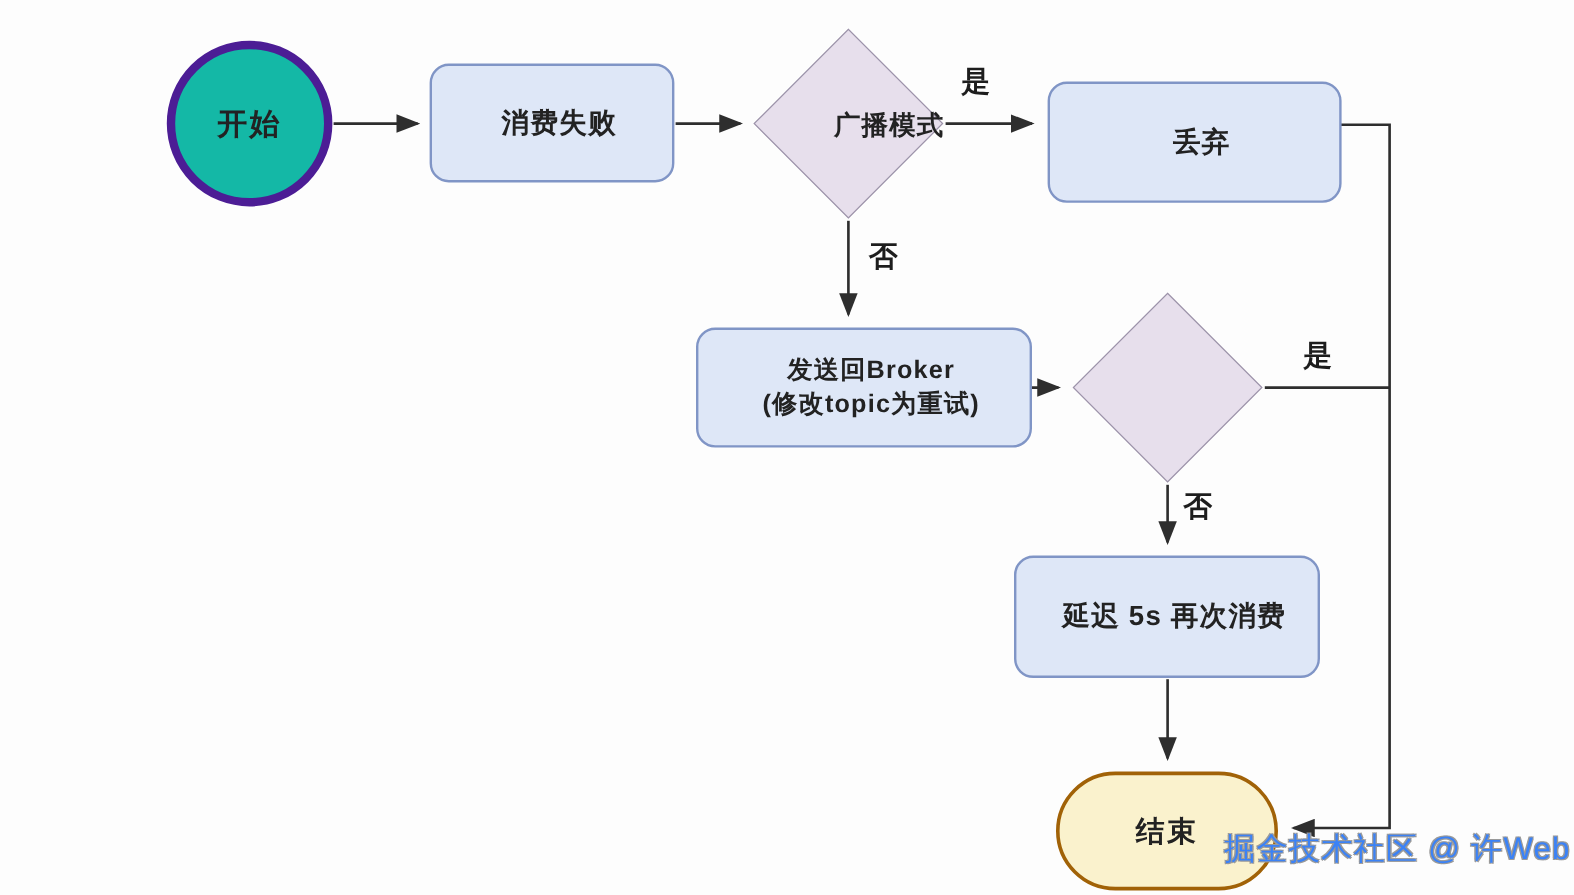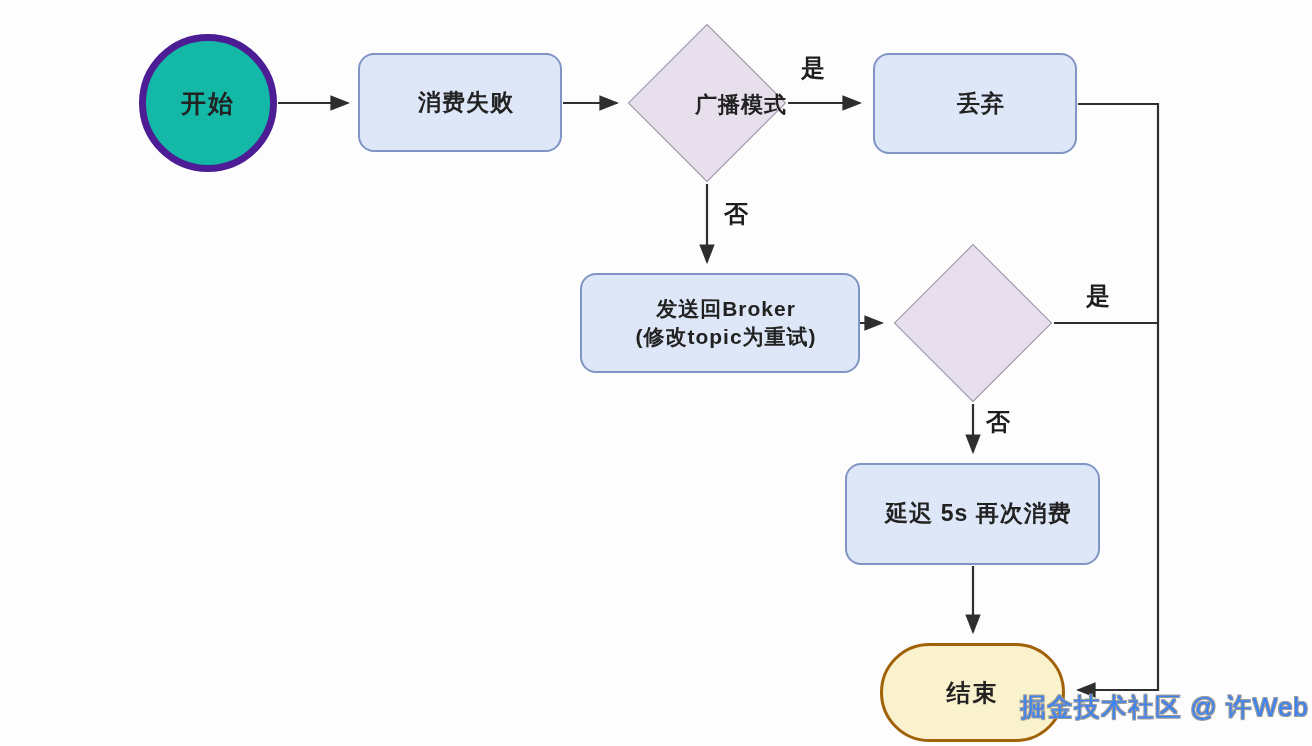--- a/index.html
+++ b/index.html
@@ -11,21 +11,21 @@
     box-sizing:border-box;text-align:center;font-weight:700;}
   .start{
     left:139px;top:34px;width:138px;height:138px;border-radius:50%;
     background:#14b8a6;border:7px solid #4c1d95;font-size:25px;letter-spacing:2px;
   }
   .process{
     background:#DEE7F7;border:2.5px solid #8095C6;border-radius:16px;font-size:23px;
     letter-spacing:1px;line-height:1.35;padding-left:12px;
   }
   .box-consume{left:358px;top:53px;width:204px;height:99px;}
-  .box-discard{left:873px;top:53px;width:204px;height:101px;}
+  .box-discard{left:873px;top:68px;width:245px;height:101px;}
   .box-sendback{left:580px;top:273px;width:280px;height:100px;font-size:21px;}
   .box-delay{left:845px;top:463px;width:255px;height:102px;}
   .diamond{
     position:absolute;width:112px;height:112px;transform:rotate(45deg);
     background:#E7DFEC;border:1.5px solid #9C93A9;box-sizing:border-box;
   }
   .d1{left:651px;top:47px;}
   .d2{left:917px;top:267px;}
   .diamond-label{
     position:absolute;width:160px;text-align:right;font-weight:700;font-size:22px;

